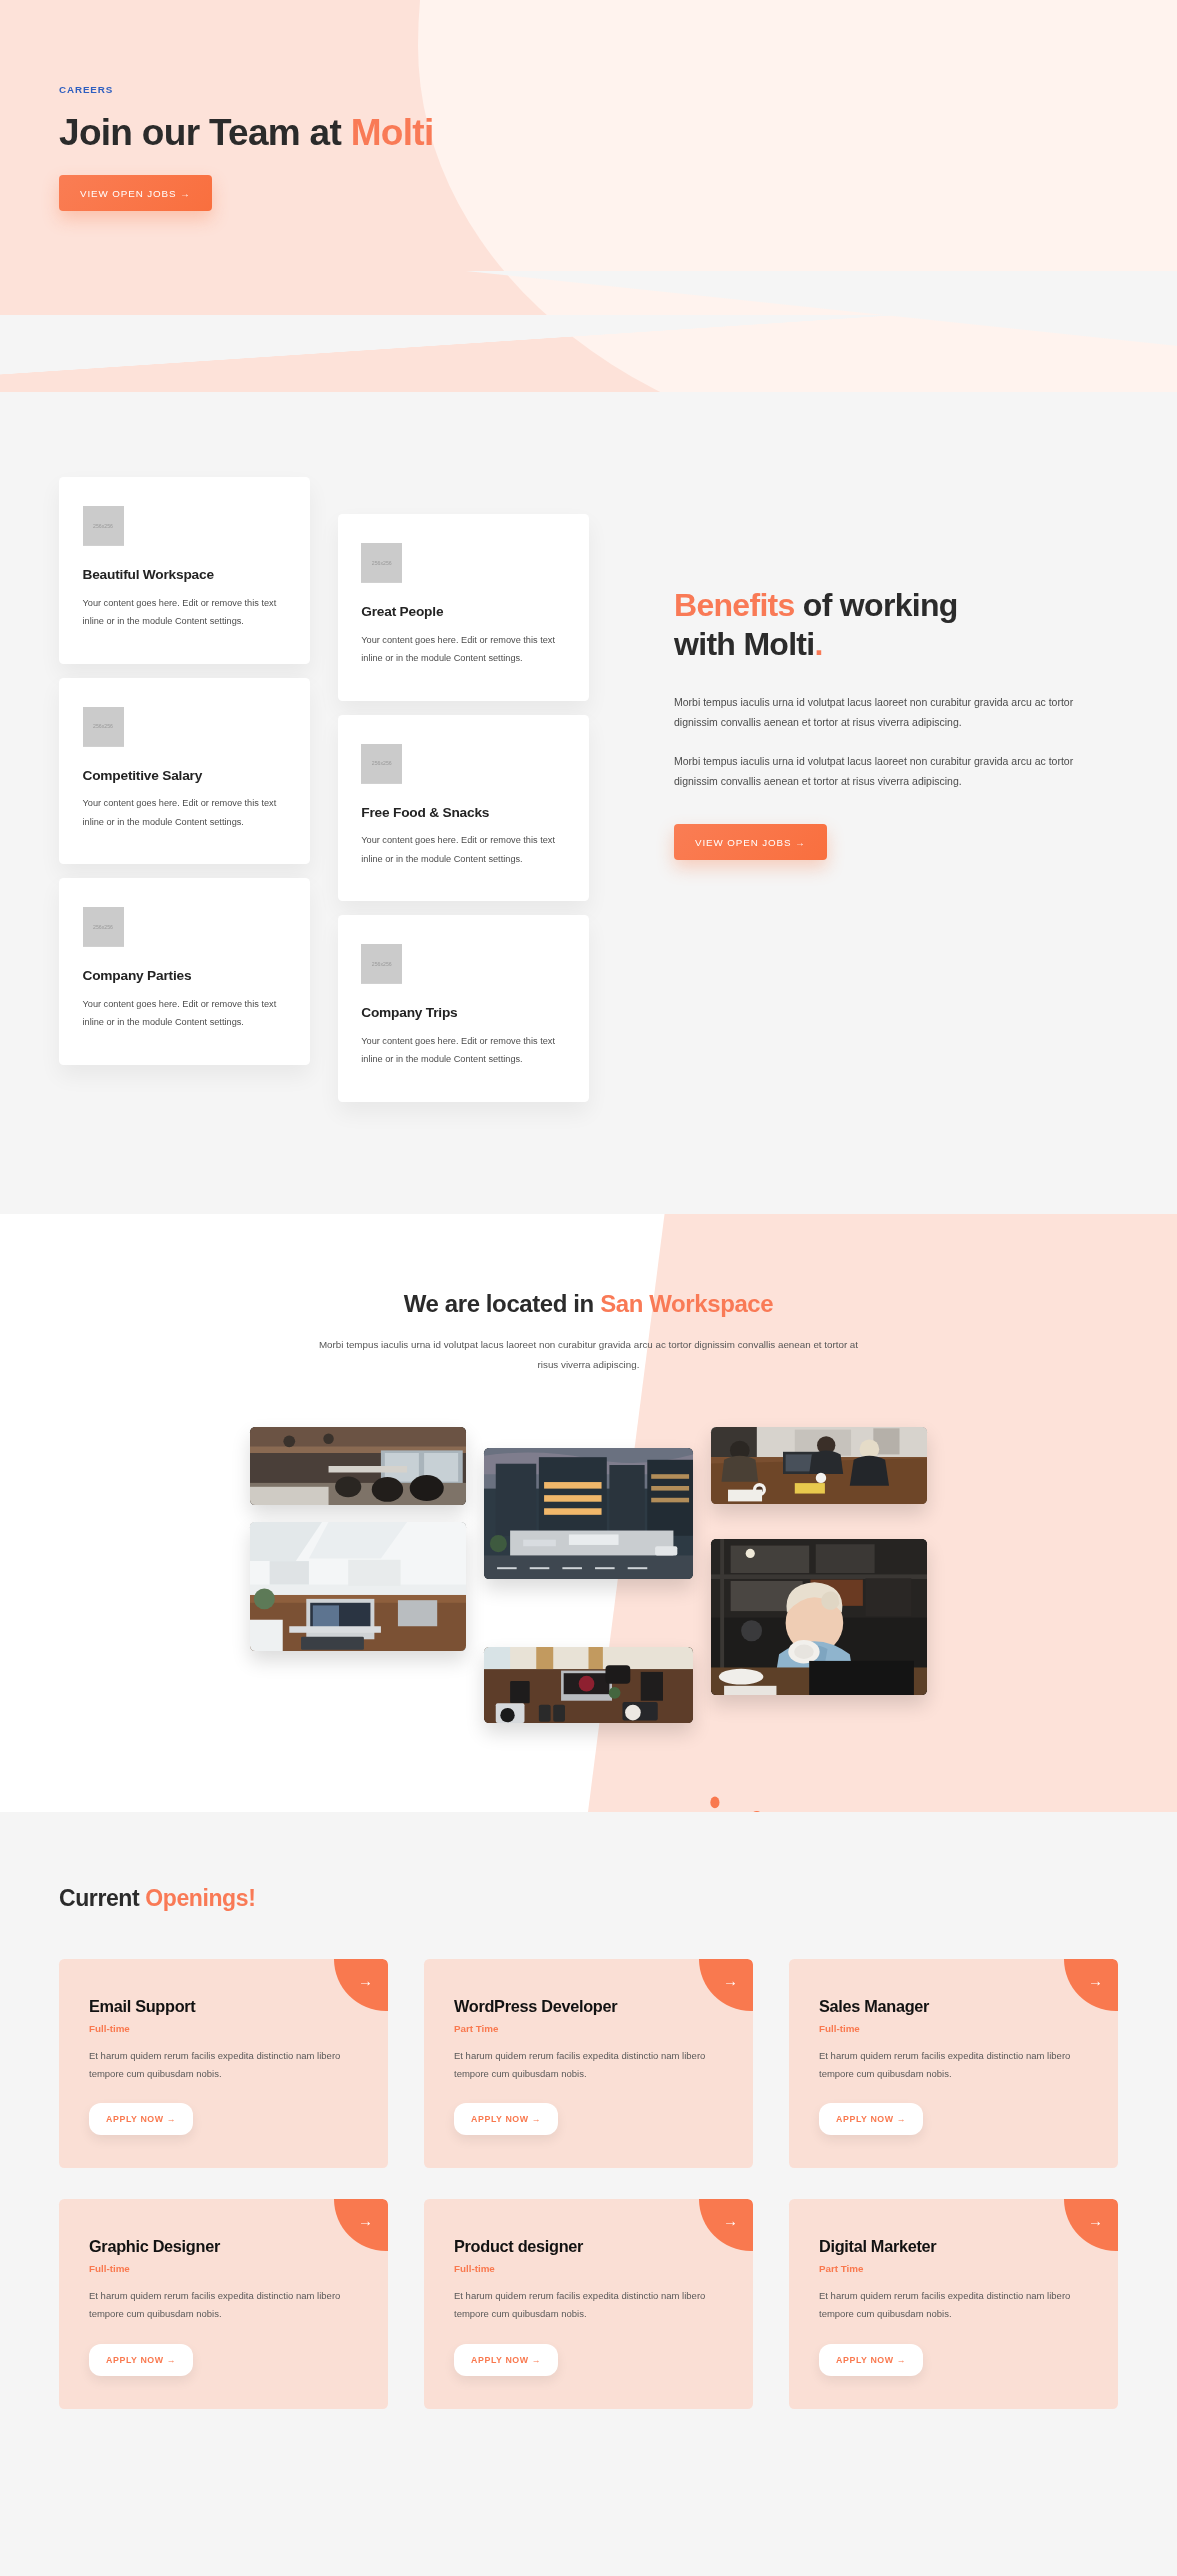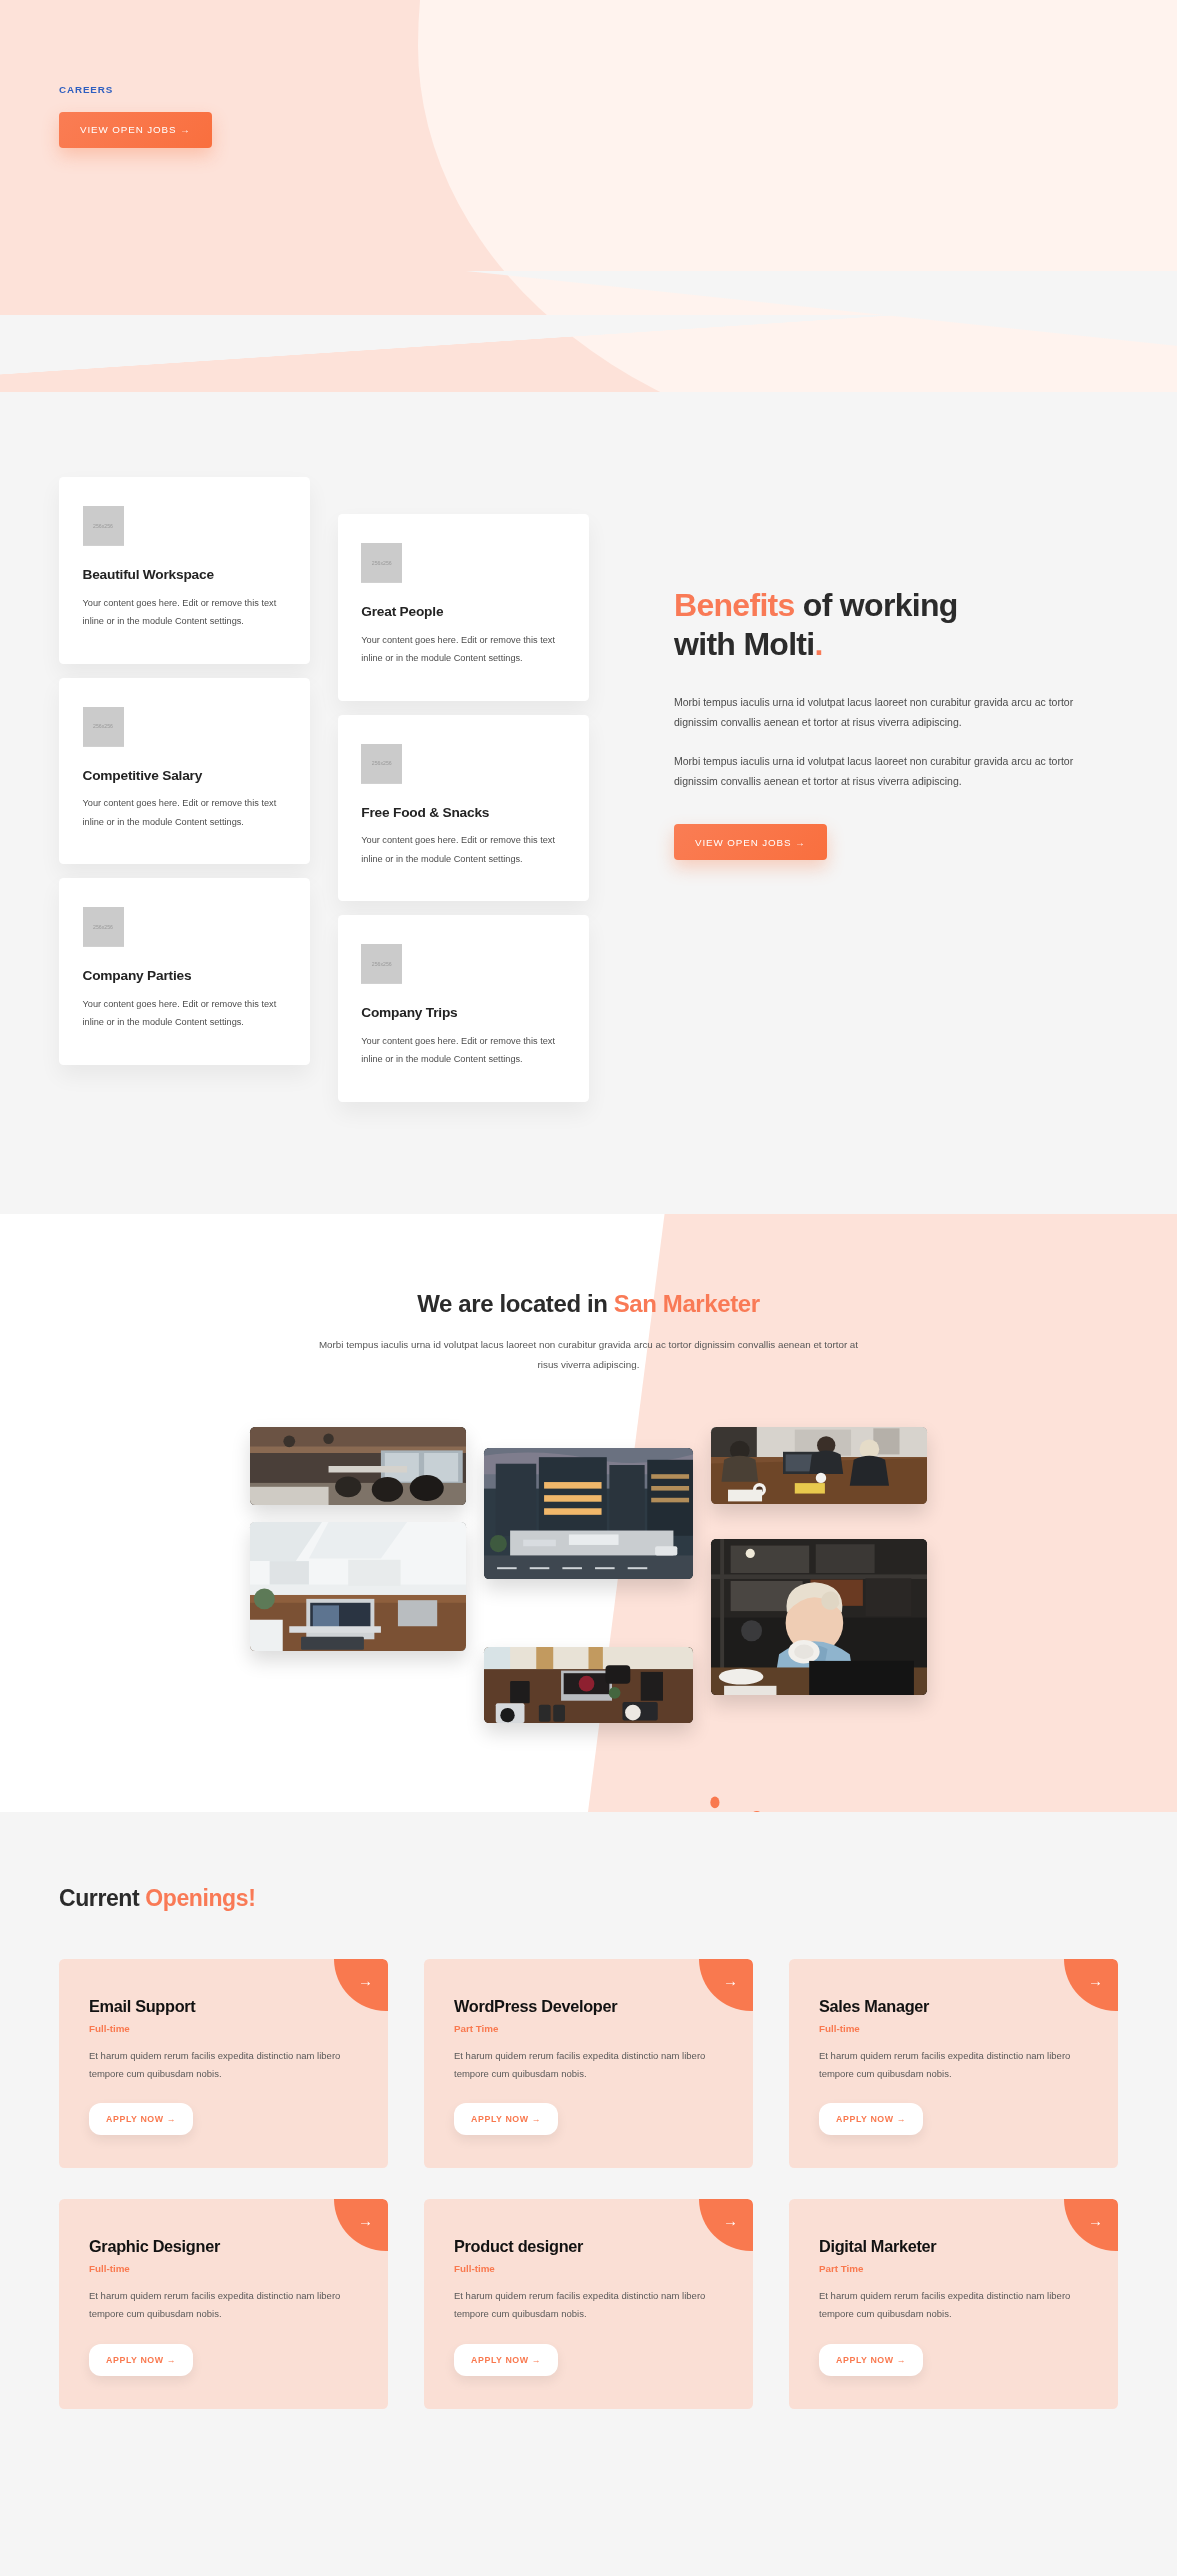--- a/index.html
+++ b/index.html
@@ -200,20 +200,21 @@
 <body>
 
 <div class="page">
 
   <section class="hero">
     <div class="hero-blob-a"></div>
     <div class="hero-blob-b"></div>
     <div class="hero-inner">
       <div class="hero-left">
         <div class="eyebrow">CAREERS</div>
+        <h1 class="hero-title"><span>Join our Team at </span><span class="accent">Molti</span></h1>
         <button class="btn-primary">VIEW OPEN JOBS →</button>
       </div>
     </div>
     <div class="hero-fade"></div>
     <div class="hero-fade2"></div>
   </section>
 
   <section class="benefits">
     <div class="cards-col">
       <div class="cards-grid">
@@ -259,21 +260,21 @@
       <p>Morbi tempus iaculis urna id volutpat lacus laoreet non curabitur gravida arcu ac tortor dignissim convallis aenean et tortor at risus viverra adipiscing.</p>
       <p>Morbi tempus iaculis urna id volutpat lacus laoreet non curabitur gravida arcu ac tortor dignissim convallis aenean et tortor at risus viverra adipiscing.</p>
       <button class="btn-primary">VIEW OPEN JOBS →</button>
     </div>
   </section>
 
   <section class="location">
     <div class="loc-wedge"></div>
     <div class="loc-inner">
       <div class="loc-head">
-        <h2><span>We are located in </span><span class="accent">San Marketer</span></h2>
+        <h2><span>We are located in </span><span class="accent">San Workspace</span></h2>
         <p>Morbi tempus iaculis urna id volutpat lacus laoreet non curabitur gravida arcu ac tortor dignissim convallis aenean et tortor at risus viverra adipiscing.</p>
       </div>
 
       <div class="gallery">
         <div class="gcol left">
           <div class="ph" style="height:78px">
             <svg viewBox="0 0 330 120" preserveAspectRatio="none">
               <rect width="330" height="120" fill="#4a3f39"></rect>
               <rect width="330" height="34" fill="#6b5344"></rect>
               <rect y="30" width="330" height="10" fill="#8a6a52"></rect>

